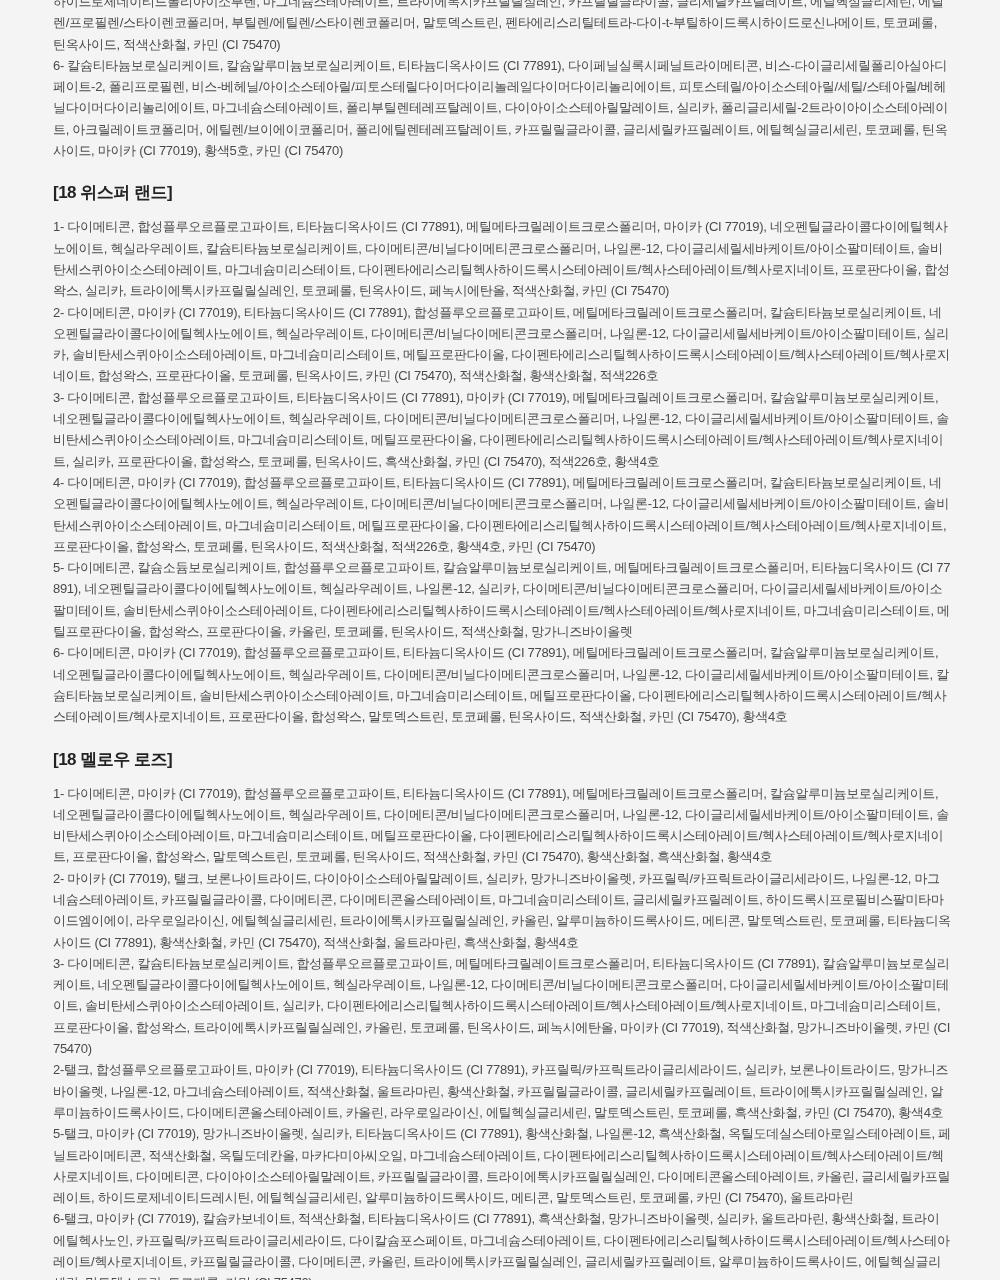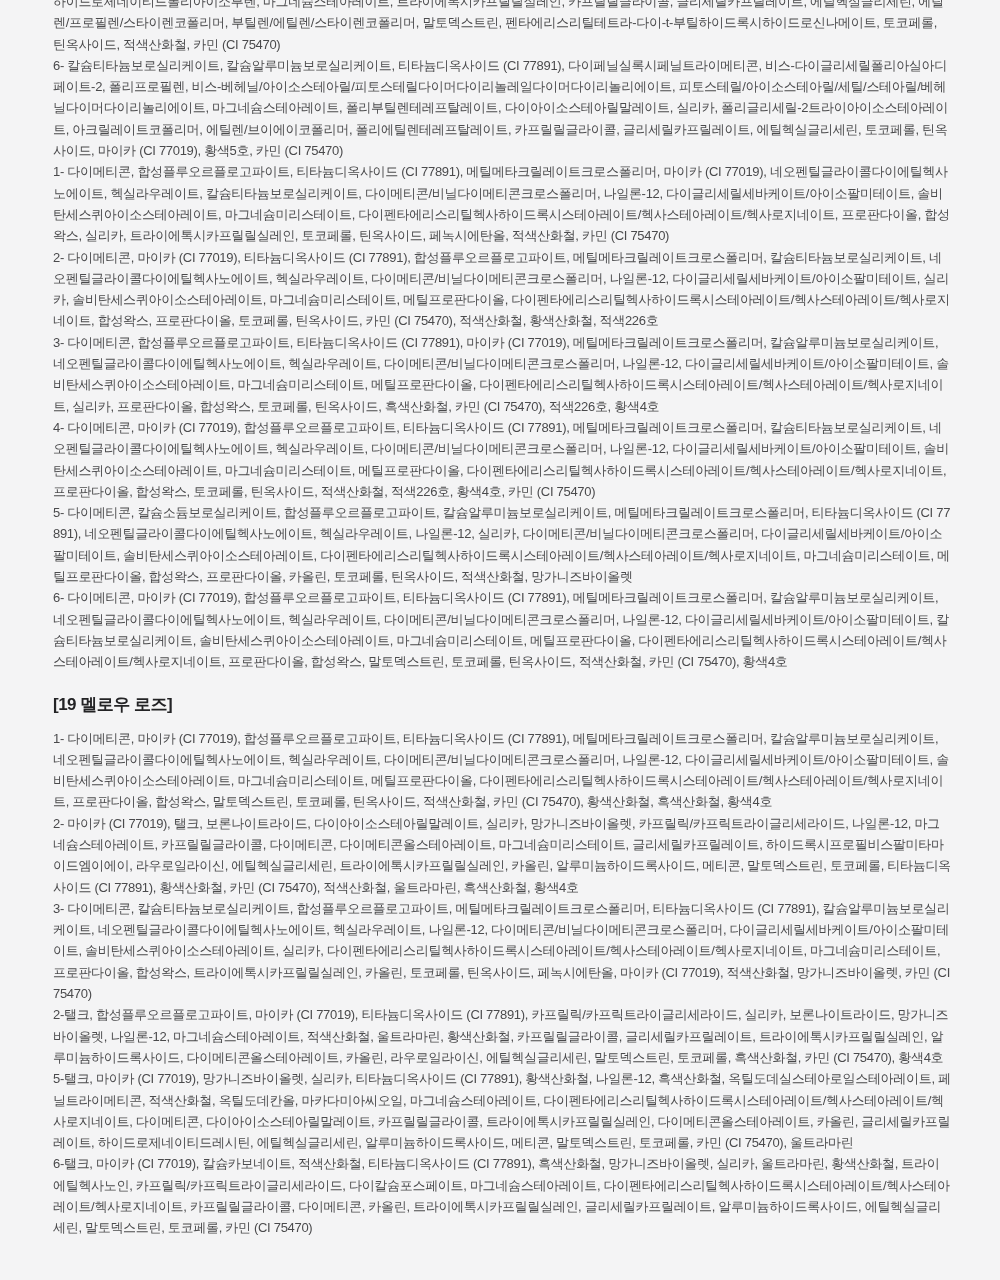--- a/index.html
+++ b/index.html
@@ -43,30 +43,31 @@
 </style>
 </head>
 <body>
 
 <div class="doc">
 
   <p class="clip-top">하이드로제네이티드폴리아이소부텐, 마그네슘스테아레이트, 트라이에톡시카프릴릴실레인, 카프릴릴글라이콜, 글리세릴카프릴레이트, 에틸헥실글리세린, 에틸렌/프로필렌/스타이렌코폴리머, 부틸렌/에틸렌/스타이렌코폴리머, 말토덱스트린, 펜타에리스리틸테트라-다이-t-부틸하이드록시하이드로신나메이트, 토코페롤, 틴옥사이드, 적색산화철, 카민 (CI 75470)</p>
   <p>6- 칼슘티타늄보로실리케이트, 칼슘알루미늄보로실리케이트, 티타늄디옥사이드 (CI 77891), 다이페닐실록시페닐트라이메티콘, 비스-다이글리세릴폴리아실아디페이트-2, 폴리프로필렌, 비스-베헤닐/아이소스테아릴/피토스테릴다이머다이리놀레일다이머다이리놀리에이트, 피토스테릴/아이소스테아릴/세틸/스테아릴/베헤닐다이머다이리놀리에이트, 마그네슘스테아레이트, 폴리부틸렌테레프탈레이트, 다이아이소스테아릴말레이트, 실리카, 폴리글리세릴-2트라이아이소스테아레이트, 아크릴레이트코폴리머, 에틸렌/브이에이코폴리머, 폴리에틸렌테레프탈레이트, 카프릴릴글라이콜, 글리세릴카프릴레이트, 에틸헥실글리세린, 토코페롤, 틴옥사이드, 마이카 (CI 77019), 황색5호, 카민 (CI 75470)</p>
 
   <section>
+    <h2>[18 위스퍼 랜드]</h2>
     <p>1- 다이메티콘, 합성플루오르플로고파이트, 티타늄디옥사이드 (CI 77891), 메틸메타크릴레이트크로스폴리머, 마이카 (CI 77019), 네오펜틸글라이콜다이에틸헥사노에이트, 헥실라우레이트, 칼슘티타늄보로실리케이트, 다이메티콘/비닐다이메티콘크로스폴리머, 나일론-12, 다이글리세릴세바케이트/아이소팔미테이트, 솔비탄세스퀴아이소스테아레이트, 마그네슘미리스테이트, 다이펜타에리스리틸헥사하이드록시스테아레이트/헥사스테아레이트/헥사로지네이트, 프로판다이올, 합성왁스, 실리카, 트라이에톡시카프릴릴실레인, 토코페롤, 틴옥사이드, 페녹시에탄올, 적색산화철, 카민 (CI 75470)</p>
     <p>2- 다이메티콘, 마이카 (CI 77019), 티타늄디옥사이드 (CI 77891), 합성플루오르플로고파이트, 메틸메타크릴레이트크로스폴리머, 칼슘티타늄보로실리케이트, 네오펜틸글라이콜다이에틸헥사노에이트, 헥실라우레이트, 다이메티콘/비닐다이메티콘크로스폴리머, 나일론-12, 다이글리세릴세바케이트/아이소팔미테이트, 실리카, 솔비탄세스퀴아이소스테아레이트, 마그네슘미리스테이트, 메틸프로판다이올, 다이펜타에리스리틸헥사하이드록시스테아레이트/헥사스테아레이트/헥사로지네이트, 합성왁스, 프로판다이올, 토코페롤, 틴옥사이드, 카민 (CI 75470), 적색산화철, 황색산화철, 적색226호</p>
     <p>3- 다이메티콘, 합성플루오르플로고파이트, 티타늄디옥사이드 (CI 77891), 마이카 (CI 77019), 메틸메타크릴레이트크로스폴리머, 칼슘알루미늄보로실리케이트, 네오펜틸글라이콜다이에틸헥사노에이트, 헥실라우레이트, 다이메티콘/비닐다이메티콘크로스폴리머, 나일론-12, 다이글리세릴세바케이트/아이소팔미테이트, 솔비탄세스퀴아이소스테아레이트, 마그네슘미리스테이트, 메틸프로판다이올, 다이펜타에리스리틸헥사하이드록시스테아레이트/헥사스테아레이트/헥사로지네이트, 실리카, 프로판다이올, 합성왁스, 토코페롤, 틴옥사이드, 흑색산화철, 카민 (CI 75470), 적색226호, 황색4호</p>
     <p>4- 다이메티콘, 마이카 (CI 77019), 합성플루오르플로고파이트, 티타늄디옥사이드 (CI 77891), 메틸메타크릴레이트크로스폴리머, 칼슘티타늄보로실리케이트, 네오펜틸글라이콜다이에틸헥사노에이트, 헥실라우레이트, 다이메티콘/비닐다이메티콘크로스폴리머, 나일론-12, 다이글리세릴세바케이트/아이소팔미테이트, 솔비탄세스퀴아이소스테아레이트, 마그네슘미리스테이트, 메틸프로판다이올, 다이펜타에리스리틸헥사하이드록시스테아레이트/헥사스테아레이트/헥사로지네이트, 프로판다이올, 합성왁스, 토코페롤, 틴옥사이드, 적색산화철, 적색226호, 황색4호, 카민 (CI 75470)</p>
     <p>5- 다이메티콘, 칼슘소듐보로실리케이트, 합성플루오르플로고파이트, 칼슘알루미늄보로실리케이트, 메틸메타크릴레이트크로스폴리머, 티타늄디옥사이드 (CI 77891), 네오펜틸글라이콜다이에틸헥사노에이트, 헥실라우레이트, 나일론-12, 실리카, 다이메티콘/비닐다이메티콘크로스폴리머, 다이글리세릴세바케이트/아이소팔미테이트, 솔비탄세스퀴아이소스테아레이트, 다이펜타에리스리틸헥사하이드록시스테아레이트/헥사스테아레이트/헥사로지네이트, 마그네슘미리스테이트, 메틸프로판다이올, 합성왁스, 프로판다이올, 카올린, 토코페롤, 틴옥사이드, 적색산화철, 망가니즈바이올렛</p>
     <p>6- 다이메티콘, 마이카 (CI 77019), 합성플루오르플로고파이트, 티타늄디옥사이드 (CI 77891), 메틸메타크릴레이트크로스폴리머, 칼슘알루미늄보로실리케이트, 네오펜틸글라이콜다이에틸헥사노에이트, 헥실라우레이트, 다이메티콘/비닐다이메티콘크로스폴리머, 나일론-12, 다이글리세릴세바케이트/아이소팔미테이트, 칼슘티타늄보로실리케이트, 솔비탄세스퀴아이소스테아레이트, 마그네슘미리스테이트, 메틸프로판다이올, 다이펜타에리스리틸헥사하이드록시스테아레이트/헥사스테아레이트/헥사로지네이트, 프로판다이올, 합성왁스, 말토덱스트린, 토코페롤, 틴옥사이드, 적색산화철, 카민 (CI 75470), 황색4호</p>
   </section>
 
   <section>
-    <h2>[19 멜로우 로즈]</h2>
+    <h2>[18 멜로우 로즈]</h2>
     <p>1- 다이메티콘, 마이카 (CI 77019), 합성플루오르플로고파이트, 티타늄디옥사이드 (CI 77891), 메틸메타크릴레이트크로스폴리머, 칼슘알루미늄보로실리케이트, 네오펜틸글라이콜다이에틸헥사노에이트, 헥실라우레이트, 다이메티콘/비닐다이메티콘크로스폴리머, 나일론-12, 다이글리세릴세바케이트/아이소팔미테이트, 솔비탄세스퀴아이소스테아레이트, 마그네슘미리스테이트, 메틸프로판다이올, 다이펜타에리스리틸헥사하이드록시스테아레이트/헥사스테아레이트/헥사로지네이트, 프로판다이올, 합성왁스, 말토덱스트린, 토코페롤, 틴옥사이드, 적색산화철, 카민 (CI 75470), 황색산화철, 흑색산화철, 황색4호</p>
     <p>2- 마이카 (CI 77019), 탤크, 보론나이트라이드, 다이아이소스테아릴말레이트, 실리카, 망가니즈바이올렛, 카프릴릭/카프릭트라이글리세라이드, 나일론-12, 마그네슘스테아레이트, 카프릴릴글라이콜, 다이메티콘, 다이메티콘올스테아레이트, 마그네슘미리스테이트, 글리세릴카프릴레이트, 하이드록시프로필비스팔미타마이드엠이에이, 라우로일라이신, 에틸헥실글리세린, 트라이에톡시카프릴릴실레인, 카올린, 알루미늄하이드록사이드, 메티콘, 말토덱스트린, 토코페롤, 티타늄디옥사이드 (CI 77891), 황색산화철, 카민 (CI 75470), 적색산화철, 울트라마린, 흑색산화철, 황색4호</p>
     <p>3- 다이메티콘, 칼슘티타늄보로실리케이트, 합성플루오르플로고파이트, 메틸메타크릴레이트크로스폴리머, 티타늄디옥사이드 (CI 77891), 칼슘알루미늄보로실리케이트, 네오펜틸글라이콜다이에틸헥사노에이트, 헥실라우레이트, 나일론-12, 다이메티콘/비닐다이메티콘크로스폴리머, 다이글리세릴세바케이트/아이소팔미테이트, 솔비탄세스퀴아이소스테아레이트, 실리카, 다이펜타에리스리틸헥사하이드록시스테아레이트/헥사스테아레이트/헥사로지네이트, 마그네슘미리스테이트, 프로판다이올, 합성왁스, 트라이에톡시카프릴릴실레인, 카올린, 토코페롤, 틴옥사이드, 페녹시에탄올, 마이카 (CI 77019), 적색산화철, 망가니즈바이올렛, 카민 (CI 75470)</p>
     <p>2-탤크, 합성플루오르플로고파이트, 마이카 (CI 77019), 티타늄디옥사이드 (CI 77891), 카프릴릭/카프릭트라이글리세라이드, 실리카, 보론나이트라이드, 망가니즈바이올렛, 나일론-12, 마그네슘스테아레이트, 적색산화철, 울트라마린, 황색산화철, 카프릴릴글라이콜, 글리세릴카프릴레이트, 트라이에톡시카프릴릴실레인, 알루미늄하이드록사이드, 다이메티콘올스테아레이트, 카올린, 라우로일라이신, 에틸헥실글리세린, 말토덱스트린, 토코페롤, 흑색산화철, 카민 (CI 75470), 황색4호</p>
     <p>5-탤크, 마이카 (CI 77019), 망가니즈바이올렛, 실리카, 티타늄디옥사이드 (CI 77891), 황색산화철, 나일론-12, 흑색산화철, 옥틸도데실스테아로일스테아레이트, 페닐트라이메티콘, 적색산화철, 옥틸도데칸올, 마카다미아씨오일, 마그네슘스테아레이트, 다이펜타에리스리틸헥사하이드록시스테아레이트/헥사스테아레이트/헥사로지네이트, 다이메티콘, 다이아이소스테아릴말레이트, 카프릴릴글라이콜, 트라이에톡시카프릴릴실레인, 다이메티콘올스테아레이트, 카올린, 글리세릴카프릴레이트, 하이드로제네이티드레시틴, 에틸헥실글리세린, 알루미늄하이드록사이드, 메티콘, 말토덱스트린, 토코페롤, 카민 (CI 75470), 울트라마린</p>
     <p>6-탤크, 마이카 (CI 77019), 칼슘카보네이트, 적색산화철, 티타늄디옥사이드 (CI 77891), 흑색산화철, 망가니즈바이올렛, 실리카, 울트라마린, 황색산화철, 트라이에틸헥사노인, 카프릴릭/카프릭트라이글리세라이드, 다이칼슘포스페이트, 마그네슘스테아레이트, 다이펜타에리스리틸헥사하이드록시스테아레이트/헥사스테아레이트/헥사로지네이트, 카프릴릴글라이콜, 다이메티콘, 카올린, 트라이에톡시카프릴릴실레인, 글리세릴카프릴레이트, 알루미늄하이드록사이드, 에틸헥실글리세린, 말토덱스트린, 토코페롤, 카민 (CI 75470)</p>
   </section>
 
 </div>
 

